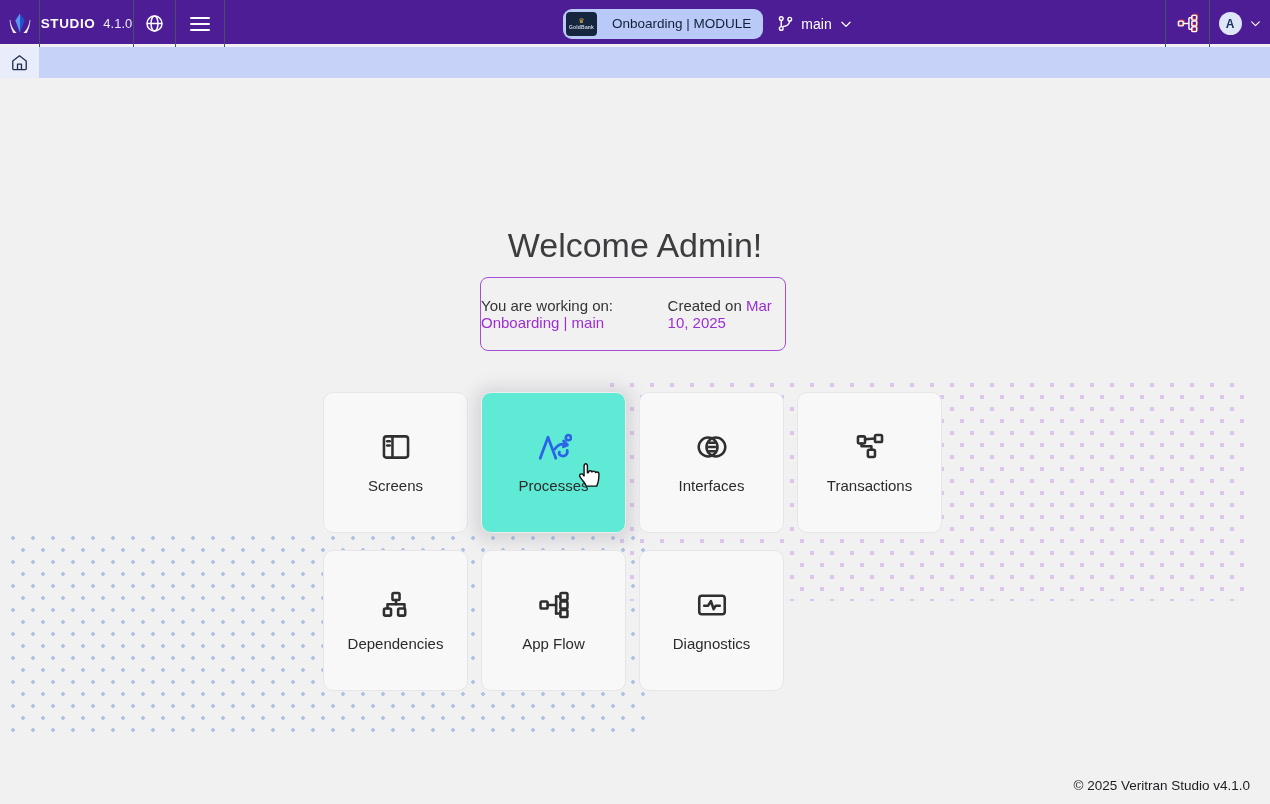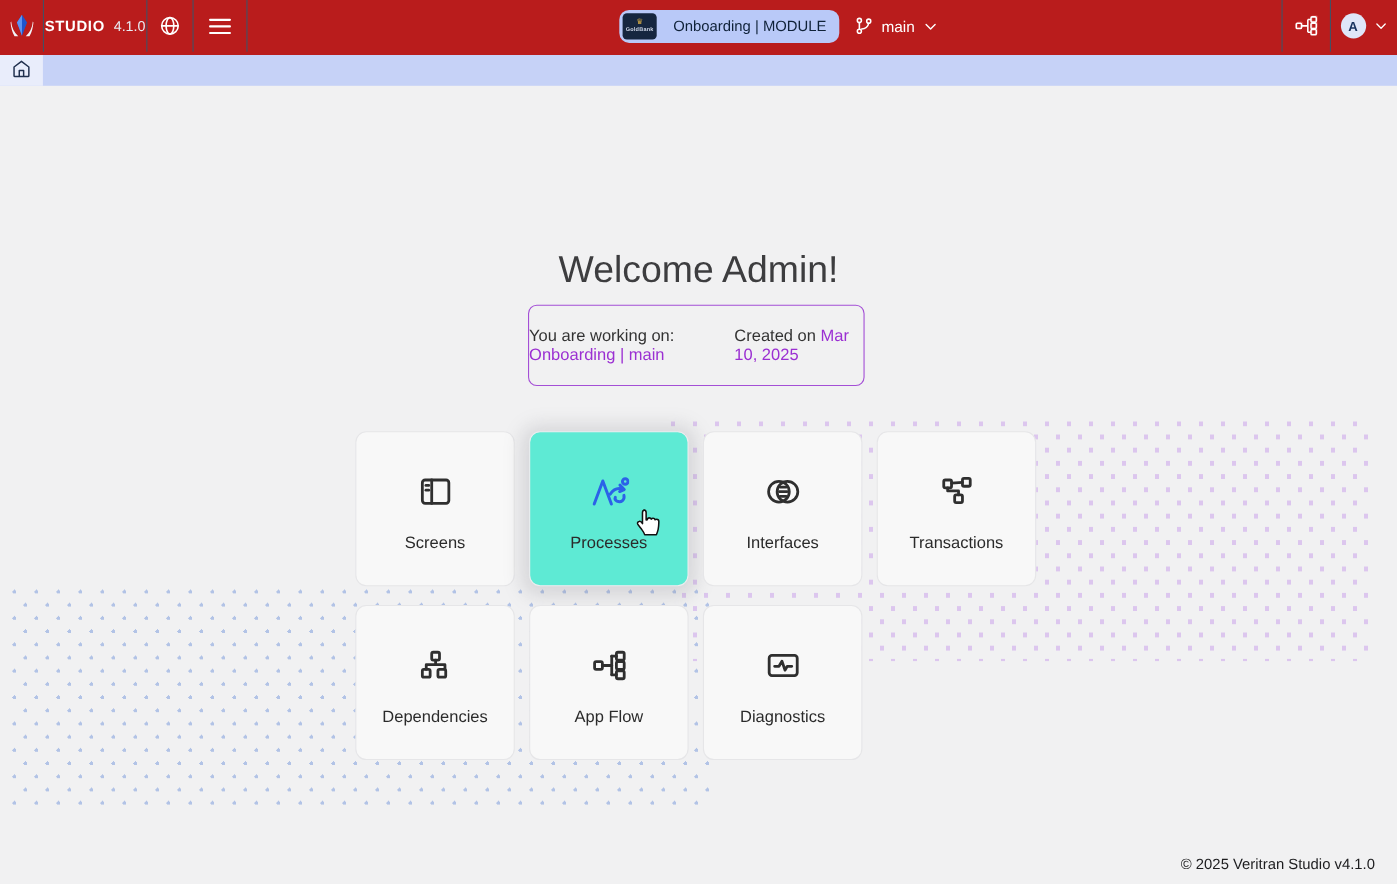--- a/index.html
+++ b/index.html
@@ -1,21 +1,21 @@
 <!DOCTYPE html>
 <html><head>
 <meta charset="utf-8">
 <style>
   * { margin:0; padding:0; box-sizing:border-box; }
   html,body { width:1270px; height:804px; }
   body { font-family:"Liberation Sans", sans-serif; background:#f1f1f2; overflow:hidden; }
   .app { position:relative; width:1270px; height:804px; }
 
   
-  .navbar { position:absolute; left:0; top:0; width:1270px; height:50px; background:#b91c1c; z-index:10; }
+  .navbar { position:absolute; left:0; top:0; width:1270px; height:44px; background:#4c1d95; z-index:10; }
   .nav-cell { position:absolute; top:0; height:47px; display:flex; align-items:center; justify-content:center; }
   .cell-div { border-right:1px solid #445063; }
   .logo-cell { left:0; width:40px; }
   .brand-cell { left:40px; width:94px; gap:8px; }
   .brand-name { color:#ffffff; font-weight:bold; font-size:13.5px; letter-spacing:.6px; }
   .brand-version { color:#e8ecf3; font-size:13px; }
   .globe-cell { left:134px; width:42px; cursor:pointer; }
   .burger-cell { left:176px; width:49px; cursor:pointer; }
 
   .nav-center { position:absolute; left:563px; top:0; height:47px; display:flex; align-items:center; gap:14px; }
@@ -59,21 +59,21 @@
   .info-box { position:absolute; left:480px; top:199px; width:306px; height:74px;
     border:1px solid #a44fd6; border-radius:8px; display:flex; flex-direction:row;
     align-items:center; justify-content:center; gap:4px; font-size:15px; color:#333; background:transparent; }
   .accent { color:#9b2fd2; }
 
   .card-grid { position:absolute; left:323px; top:314px; z-index:1;
     display:grid; grid-template-columns:repeat(4,145px); grid-auto-rows:141px; gap:17px 13px; }
   .card { background:#f8f8f8; border:1px solid #e6e6e8; border-radius:10px; cursor:pointer;
     display:flex; flex-direction:column; align-items:center; padding-top:36px; }
   .card .icon-wrap { height:36px; display:flex; align-items:center; justify-content:center; color:#2f2f2f; }
-  .card-label { margin-top:20px; font-size:15px; color:#2b2b2b; }
+  .card-label { margin-top:12px; font-size:15px; color:#2b2b2b; }
   .card-hovered { background:#5eead4; box-shadow:0 2px 16px 7px rgba(125,125,130,.22); border-color:#ededef; }
   .card-hovered .icon-wrap { color:#2b62e8; }
 
   .cursor-pointer { position:absolute; left:576px; top:384px; z-index:5; pointer-events:none; }
 
   .footer { position:absolute; right:20px; top:700px; font-size:13.5px; color:#1d1d1f; z-index:2; }
 </style>
 </head>
 <body>
 

